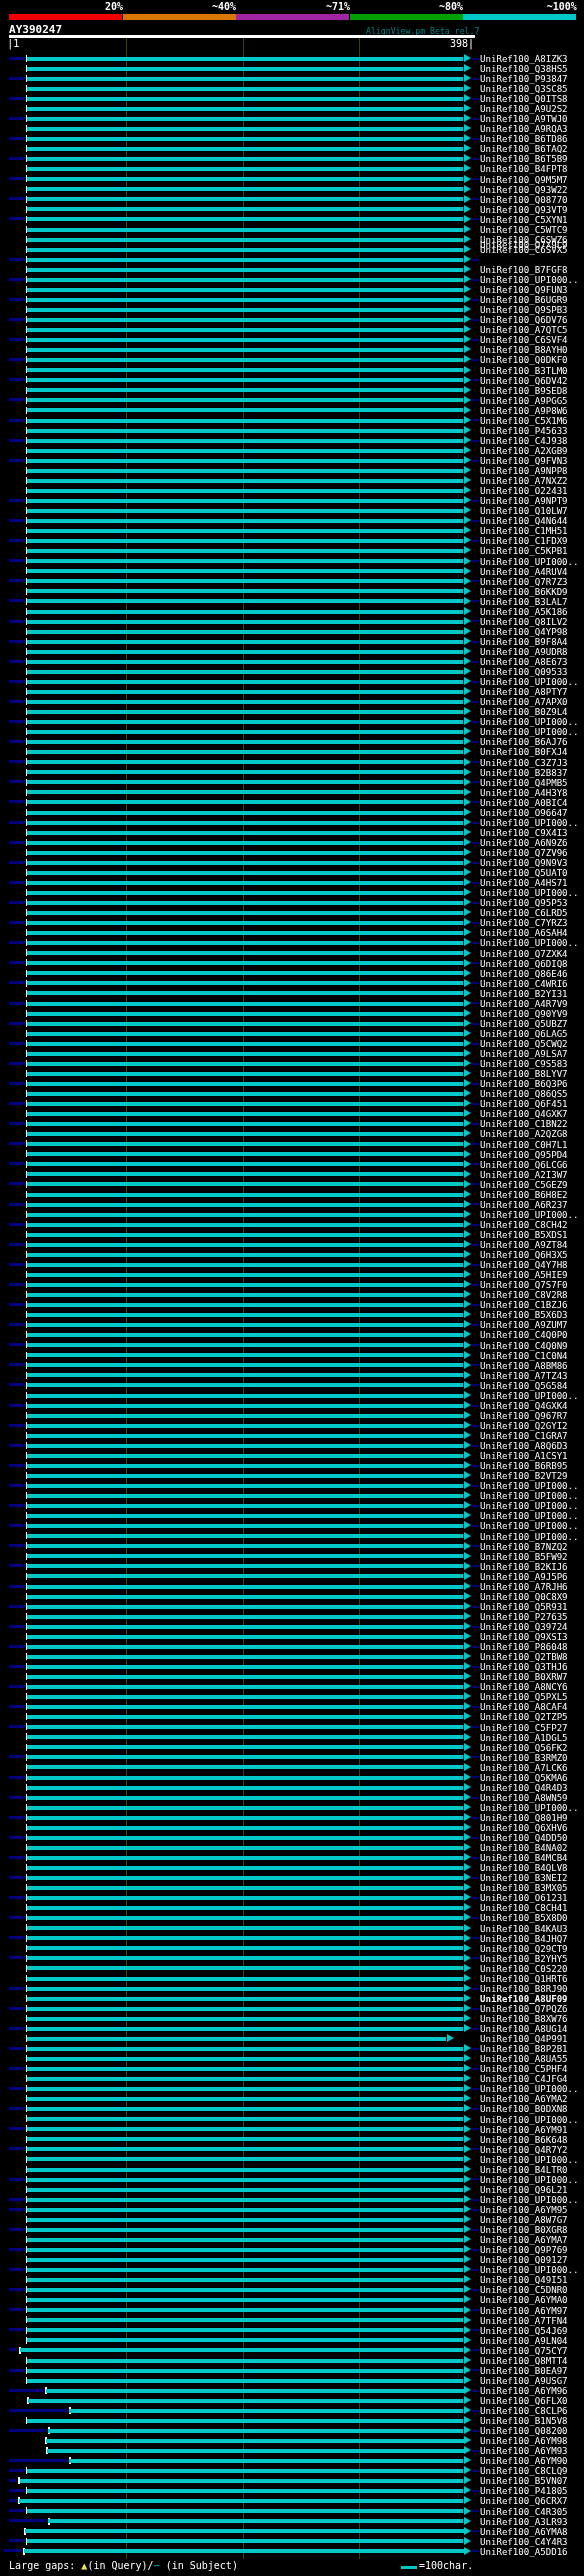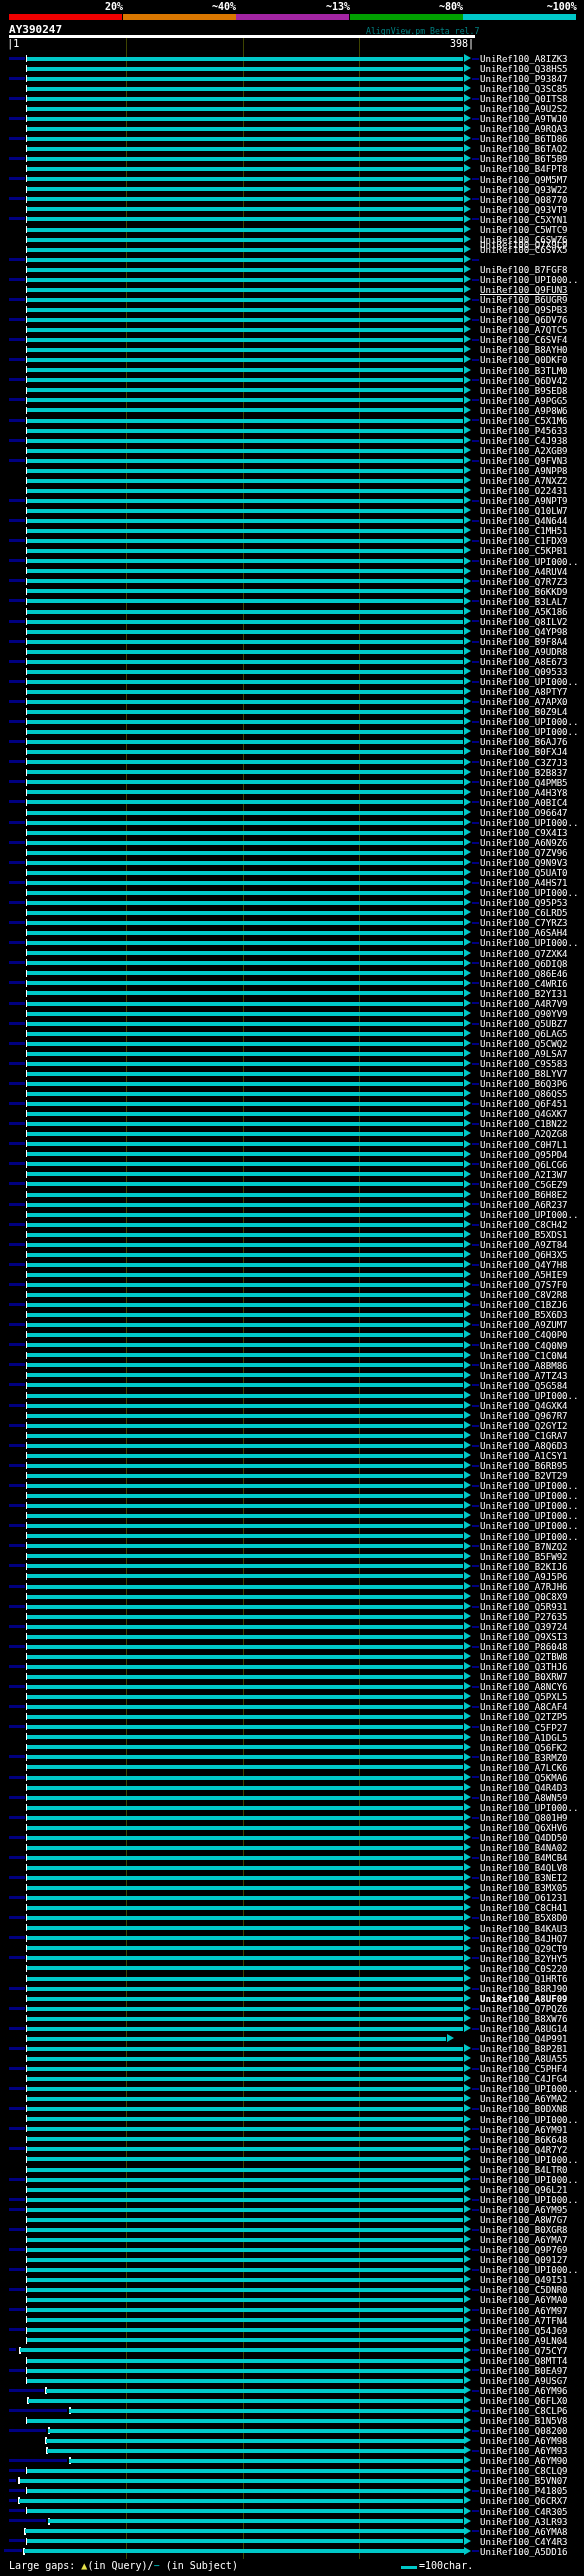--- a/index.html
+++ b/index.html
@@ -26,21 +26,21 @@
 <body>
 
 <div id="app">
 
   <div id="scale">
       <div class="scale-seg" style="left: 9.1px; width: 113px; background: rgb(240, 0, 0);"></div>
       <div class="scale-label" style="right: 462px;">20%</div>
       <div class="scale-seg" style="left: 123px; width: 113px; background: rgb(217, 119, 0);"></div>
       <div class="scale-label" style="right: 349px;">~40%</div>
       <div class="scale-seg" style="left: 236px; width: 113px; background: rgb(163, 37, 163);"></div>
-      <div class="scale-label" style="right: 235px;">~13%</div>
+      <div class="scale-label" style="right: 235px;">~71%</div>
       <div class="scale-seg" style="left: 350px; width: 113px; background: rgb(0, 160, 0);"></div>
       <div class="scale-label" style="right: 122px;">~80%</div>
       <div class="scale-seg" style="left: 463px; width: 113px; background: rgb(0, 200, 200);"></div>
       <div class="scale-label" style="right: 8.2px;">~100%</div>
     </div>
 
   <div class="query-title">AY390247</div>
   <div class="app-title" style="color: rgb(0, 128, 128);">AlignView.pm Beta rel.7</div>
 
   <div class="plot-border"></div>
@@ -210,21 +210,21 @@
         <div class="hit-tick" style="left: 25.6px; top: 276px;"></div>
         <div class="hit-bar" style="left: 27.4px; top: 278px; width: 436px; background: rgb(0, 200, 200);"></div>
         <div class="hit-arrow" style="left: 464px; top: 275px; border-left: 7.3px solid rgb(0, 200, 200);"></div>
         <div class="hit-rdash" style="left: 472px; top: 279px; width: 7.3px; background: rgb(0, 0, 128);"></div>
         <div class="hit-label" style="top: 275px;">UniRef100_UPI000..</div>
       </div>
       <div>
         <div class="hit-tick" style="left: 25.6px; top: 286px;"></div>
         <div class="hit-bar" style="left: 27.4px; top: 288px; width: 436px; background: rgb(0, 200, 200);"></div>
         <div class="hit-arrow" style="left: 464px; top: 285px; border-left: 7.3px solid rgb(0, 200, 200);"></div>
-        <div class="hit-label" style="top: 285px; text-decoration: underline;">UniRef100_Q9FUN3</div>
+        <div class="hit-label" style="top: 285px;">UniRef100_Q9FUN3</div>
       </div>
       <div>
         <div class="hit-stub" style="left: 9.1px; top: 298px; width: 16.4px; background: rgb(0, 0, 128);"></div>
         <div class="hit-tick" style="left: 25.6px; top: 296px;"></div>
         <div class="hit-bar" style="left: 27.4px; top: 298px; width: 436px; background: rgb(0, 200, 200);"></div>
         <div class="hit-arrow" style="left: 464px; top: 295px; border-left: 7.3px solid rgb(0, 200, 200);"></div>
         <div class="hit-rdash" style="left: 472px; top: 299px; width: 7.3px; background: rgb(0, 0, 128);"></div>
         <div class="hit-label" style="top: 295px;">UniRef100_B6UGR9</div>
       </div>
       <div>

